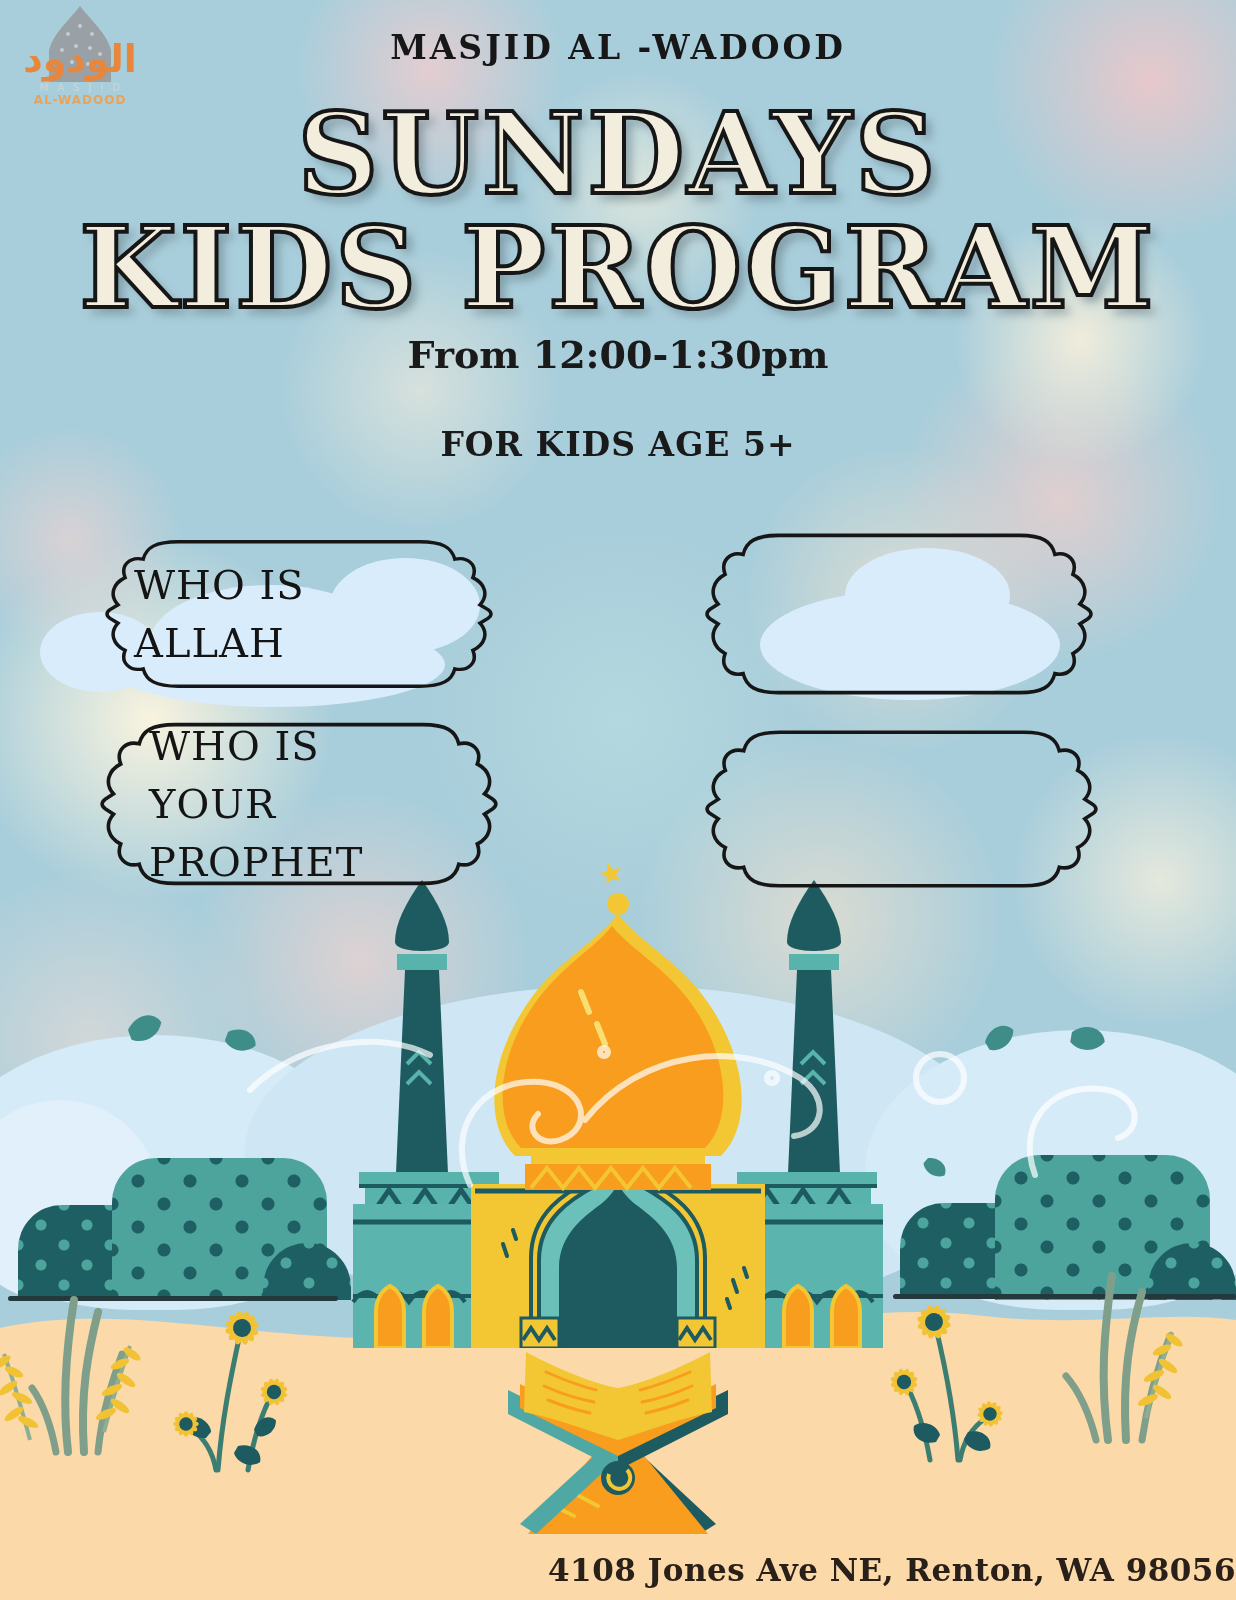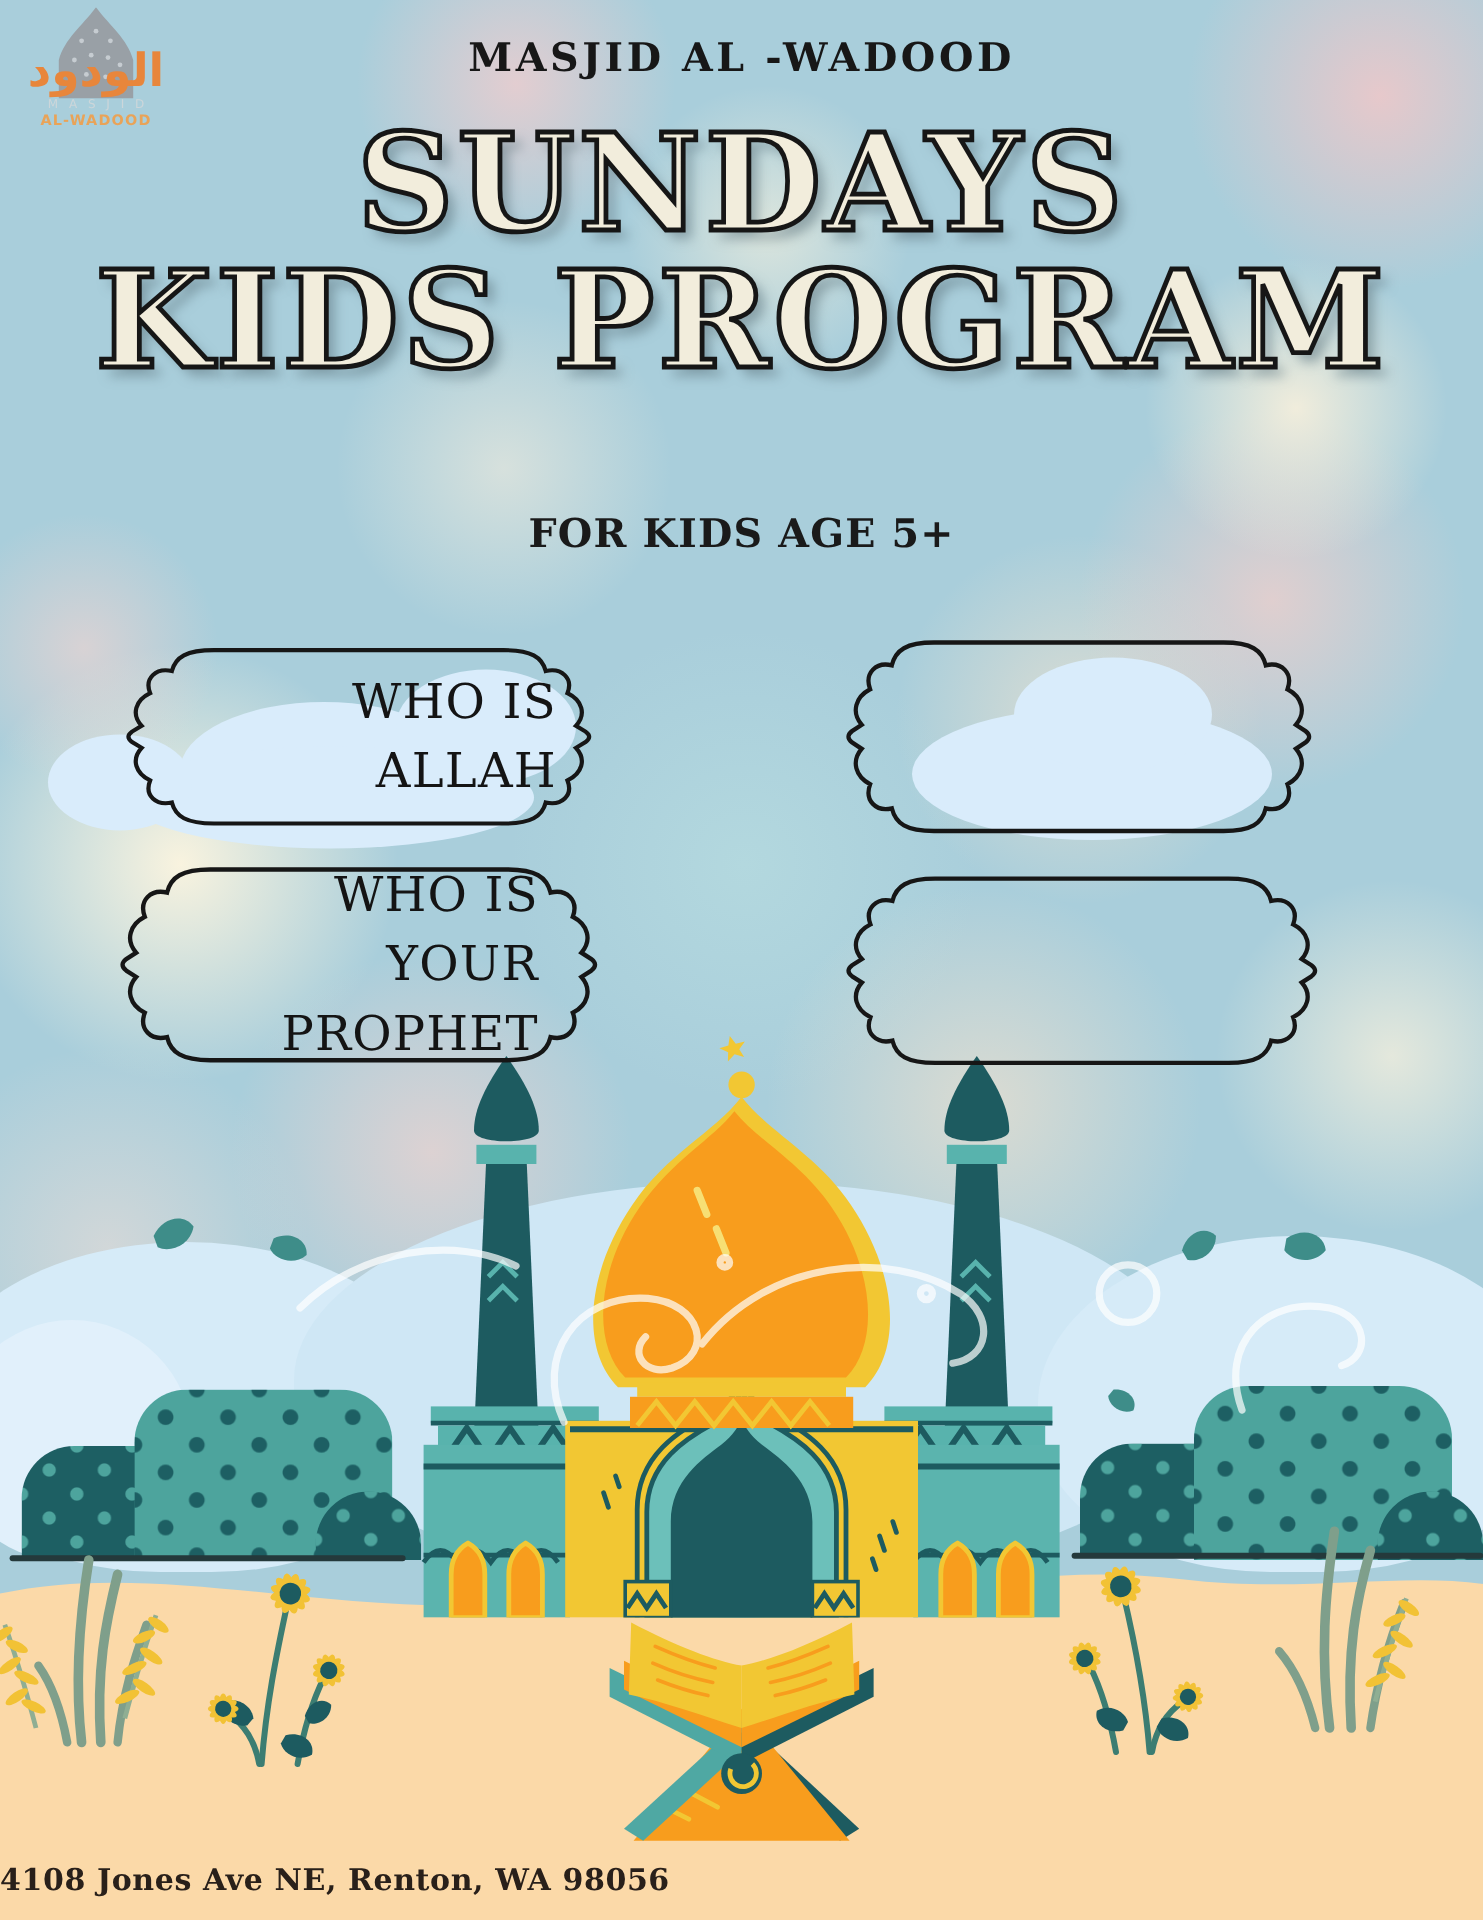--- a/index.html
+++ b/index.html
@@ -41,40 +41,40 @@
     text-shadow:7px 7px 10px rgba(94,118,128,.55);}
   .title1{top:98px;}
   .title2{top:212px;}
   .info{left:0;right:0;text-align:center;font-weight:bold;color:#1a1a1a;z-index:9;}
   .time{top:332px;font-size:38px;}
   .age{top:394px;font-size:33px;letter-spacing:1px;margin-top:31px;}
   .teacher{top:452px;font-size:33px;letter-spacing:1px;}
   
   .card{z-index:9;display:flex;align-items:center;justify-content:center;}
   .card svg.frame{position:absolute;left:0;top:0;width:100%;height:100%;}
-  .card .lbl{position:relative;max-width:330px;text-align:right;font-size:40px;
+  .card .lbl{position:relative;max-width:330px;text-align:left;font-size:40px;
     color:#141414;line-height:1.45;letter-spacing:1px;}
   .cloudblob{background:#d9ecfb;border-radius:50%;z-index:1;}
   
   .scene-cloud{background:#d6ebf8;border-radius:50% 50% 45% 45%;z-index:2;}
   .bush{z-index:3;border-radius:44px 44px 0 0;}
   .bush.dots-light{background-color:#1d5f63;
     background-image:radial-gradient(circle,#4da49d 5px,rgba(0,0,0,0) 6px),
       radial-gradient(circle,#4da49d 5px,rgba(0,0,0,0) 6px);
     background-size:46px 40px,46px 40px;background-position:0 0,23px 20px;}
   .bush.dots-dark{background-color:#4da49d;
     background-image:radial-gradient(circle,#1d5f63 6px,rgba(0,0,0,0) 7px),
       radial-gradient(circle,#1d5f63 6px,rgba(0,0,0,0) 7px);
     background-size:52px 46px,52px 46px;background-position:0 0,26px 23px;}
   .groundline{height:5px;background:#24393b;z-index:3;border-radius:3px;}
   .sand{left:0;top:1288px;width:1236px;height:312px;z-index:4;}
   .mosque{left:335px;top:852px;width:566px;height:496px;z-index:5;}
   .book{left:468px;top:1328px;width:300px;height:215px;z-index:6;}
   .overlay{left:0;top:0;width:1236px;height:1600px;z-index:7;pointer-events:none;}
-  .address{left:0;right:0;top:1552px;text-align:left;font-size:25px;font-weight:bold;
+  .address{left:0;right:0;top:1552px;text-align:right;font-size:31px;font-weight:bold;
     color:#29201a;z-index:9;letter-spacing:.5px;}
 </style>
 </head>
 <body>
 
 <div class="poster">
 
   <div class="abs cloudblob" style="left:150px;top:585px;width:240px;height:115px;"></div>
   <div class="abs cloudblob" style="left:330px;top:558px;width:150px;height:95px;"></div>
   <div class="abs cloudblob" style="left:105px;top:622px;width:340px;height:85px;"></div>
@@ -301,20 +301,21 @@
       </g>
     </svg>
     <div class="logo-arabic">الودود</div>
     <div class="logo-masjid">MASJID</div>
     <div class="logo-name">AL-WADOOD</div>
   </div>
 
   <div class="abs org">MASJID AL -WADOOD</div>
   <div class="abs title title1">SUNDAYS</div>
   <div class="abs title title2">KIDS PROGRAM</div>
+  <div class="abs info time">From 12:00-1:30pm</div>
   <div class="abs info age">FOR KIDS AGE 5+</div>
 
   <div class="abs card" style="left:103px;top:534px;width:392px;height:160px;">
     <svg class="frame" viewBox="0 0 390 165" preserveAspectRatio="none">
       <path d="M75 8 H315 C338 8 347 14 350 26 C363 23 373 32 368 45 C380 51 384 63 375 73 L383 78 Q389 82.5 383 87 L375 92 C384 102 380 114 368 120 C373 133 363 142 350 139 C347 151 338 157 315 157 H75 C52 157 43 151 40 139 C27 142 17 133 22 120 C10 114 6 102 15 92 L7 87 Q1 82.5 7 78 L15 73 C6 63 10 51 22 45 C17 32 27 23 40 26 C43 14 52 8 75 8 Z" fill="none" stroke="#161616" stroke-width="3.5"></path>
     </svg>
     <div class="lbl">WHO IS ALLAH</div>
   </div>
 
   <div class="abs card" style="left:703px;top:527px;width:392px;height:174px;">

